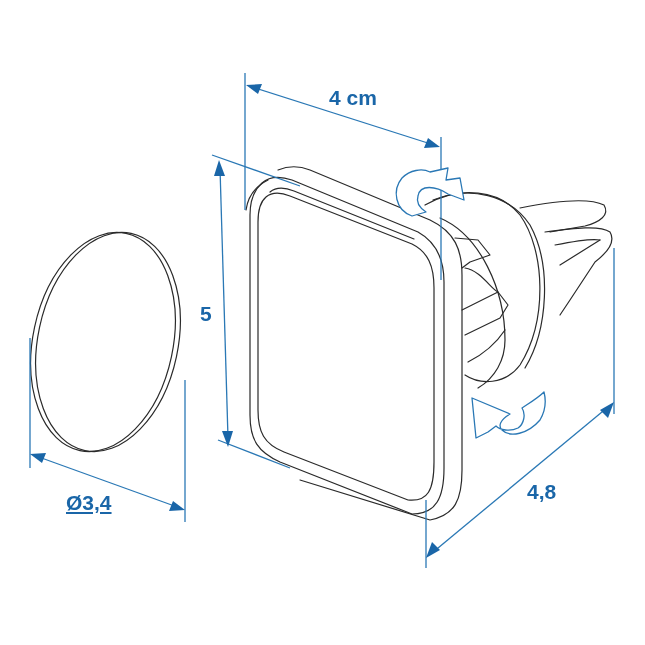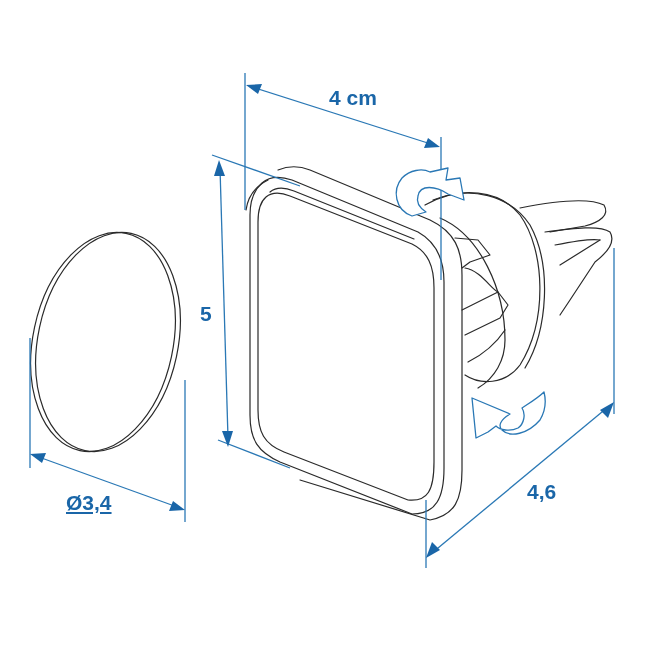--- a/index.html
+++ b/index.html
@@ -94,15 +94,15 @@
       <path class="rot" d="M412,216 C395,210 392,190 402,178 C410,170 422,168 430,172 L448,168 L446,180 L460,178 L464,200 L448,194 C436,186 420,184 418,196 C416,202 420,208 426,212 Z"></path>
     </g>
 
     <g>
       <path class="rot" d="M472,398 L510,414 C500,420 498,426 502,430 C510,438 528,434 540,420 C546,410 546,400 544,392 C538,398 528,404 522,408 C526,414 524,424 518,428 C510,432 500,430 496,426 L488,432 L476,438 Z"></path>
     </g>
   </svg>
 
   <div class="dim-label" style="left:329px; top:87px;">4 cm</div>
   <div class="dim-label" style="left:200px; top:303px;">5</div>
-  <div class="dim-label" style="left:527px; top:481px;">4,6</div>
+  <div class="dim-label" style="left:527px; top:481px;">4,8</div>
   <div class="dim-label" style="left:66px; top:492px;text-decoration:underline;">Ø3,4</div>
 </div>
 
 </body></html>

